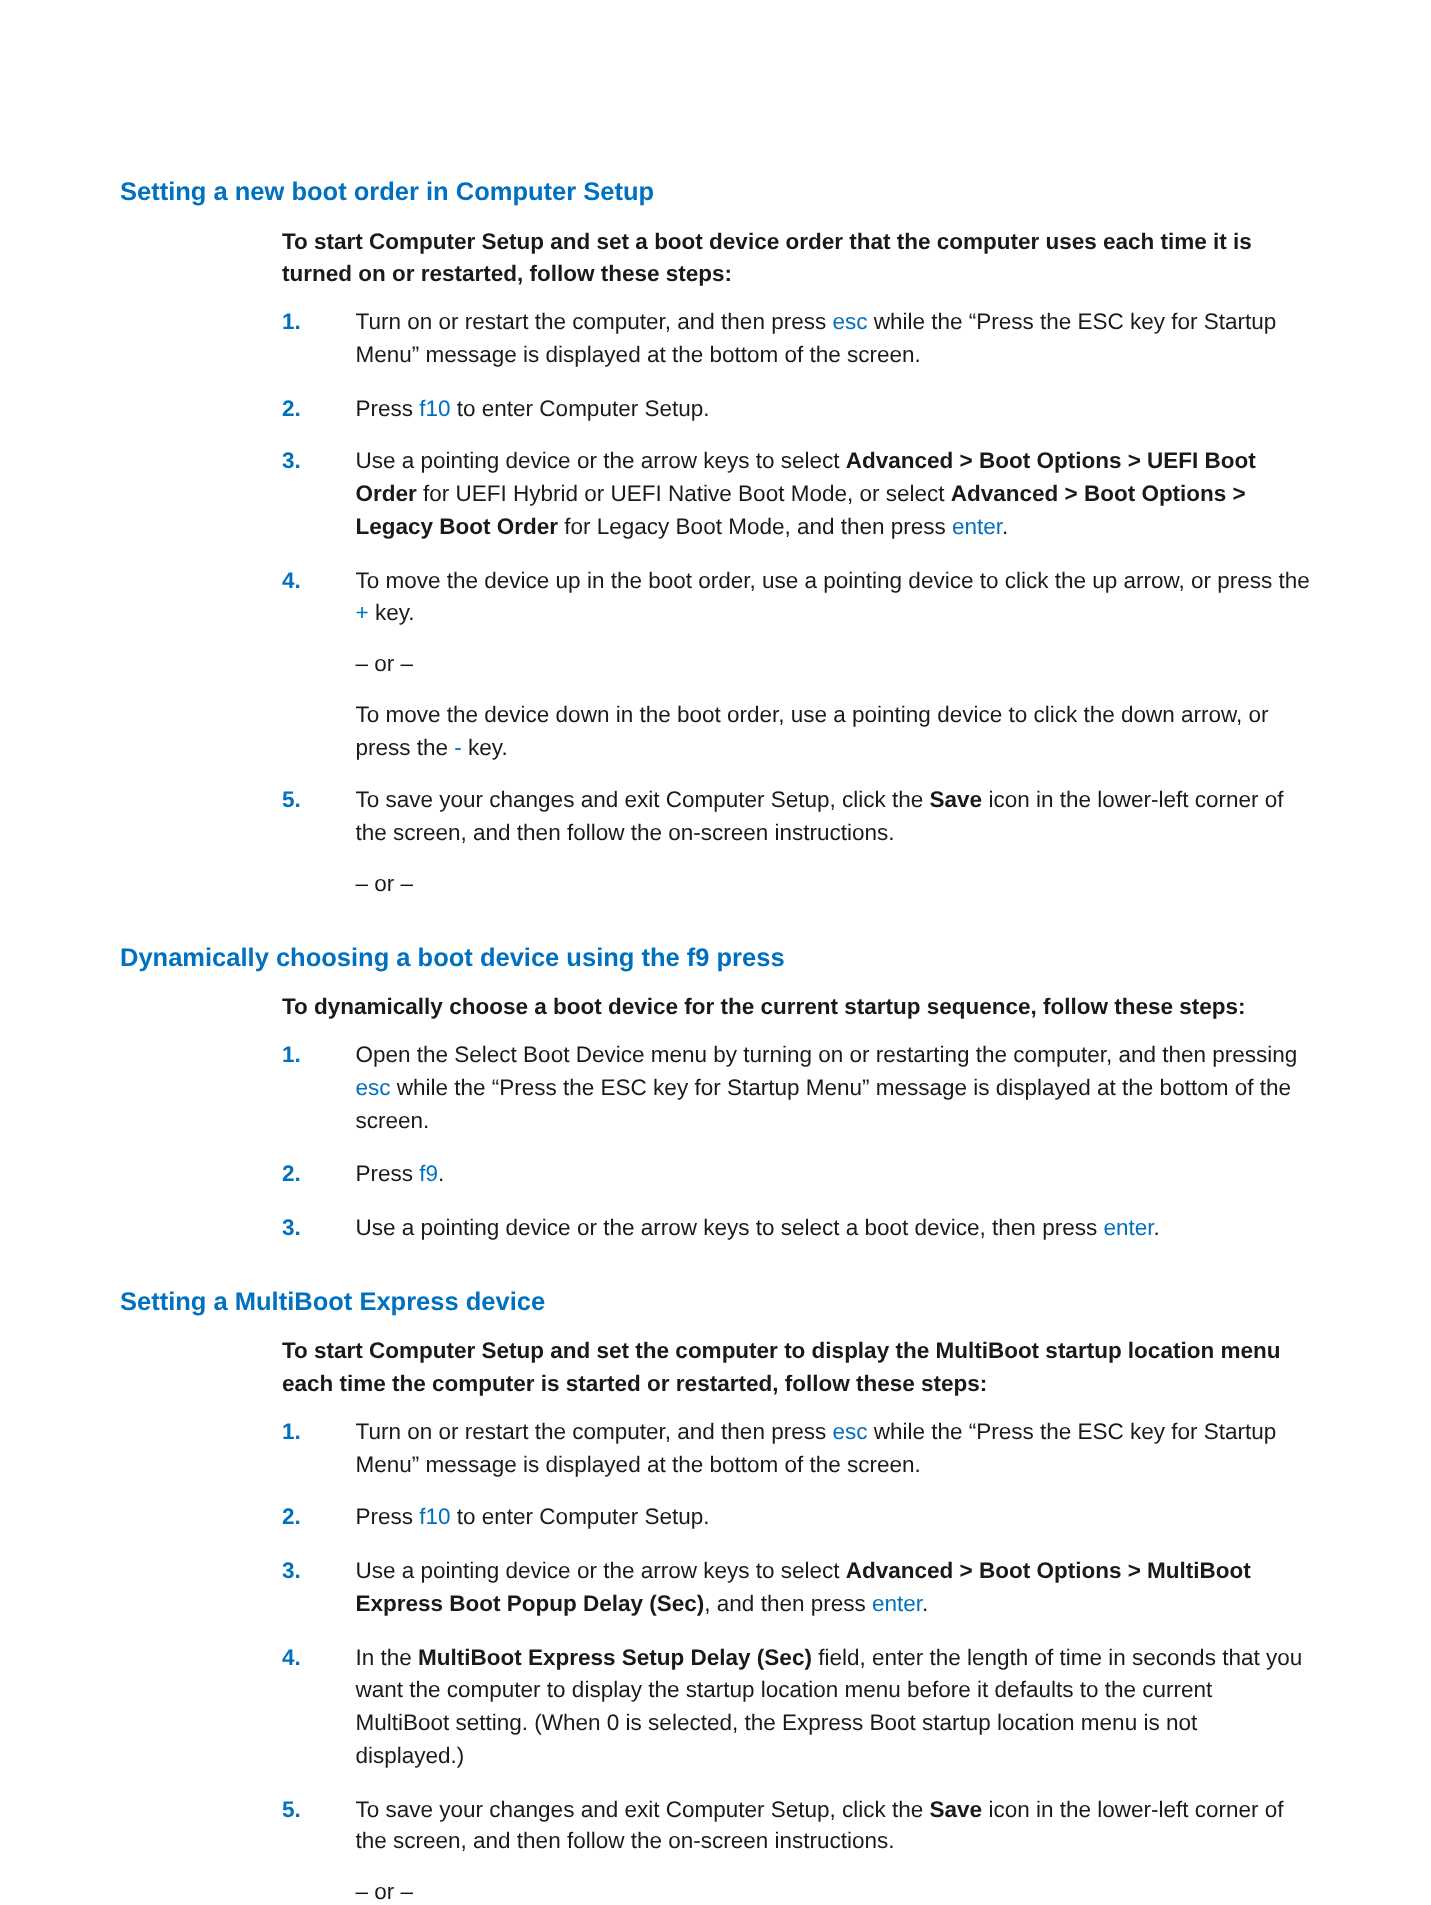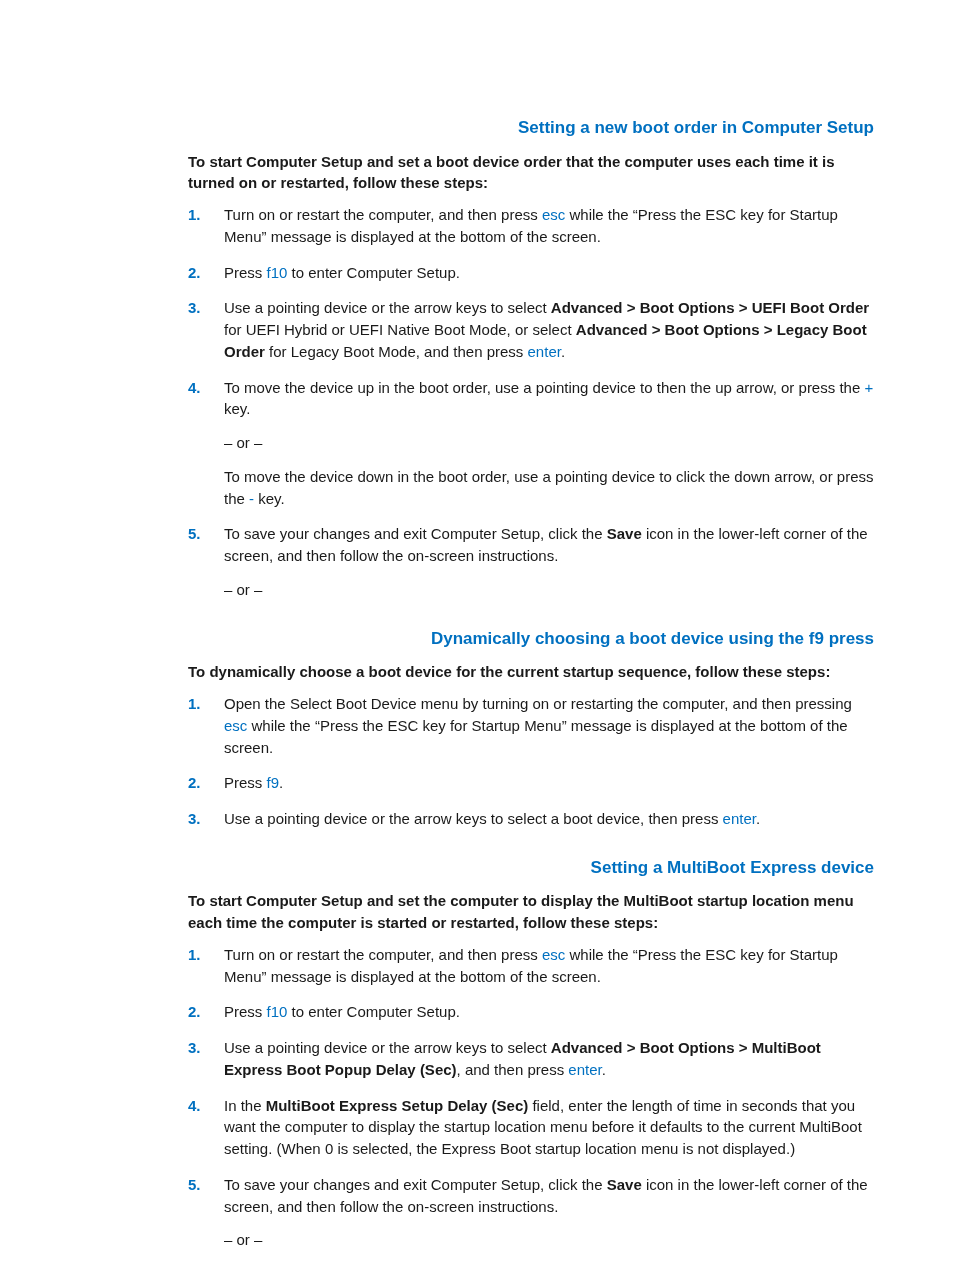--- a/index.html
+++ b/index.html
@@ -16,21 +16,20 @@
     min-height: 1270px;
     padding: 90px 80px 60px 80px;
     box-sizing: border-box;
     position: relative;
   }
   h2.section-title {
     color: #0070c0;
     font-weight: bold;
     font-size: 17px;
     margin: 26px 0 10px 0;
-    text-align: right;
   }
   .intro {
     margin: 10px 0 10px 108px;
     font-weight: bold;
   }
   ol.steps {
     list-style: none;
     margin: 6px 0 0 108px;
     padding: 0;
     counter-reset: step;
@@ -43,21 +42,21 @@
   }
   ol.steps > li::before {
     content: counter(step) ".";
     position: absolute;
     left: 0;
     top: 0;
     font-weight: bold;
     color: #0070c0;
   }
   ol.steps > li p {
-    margin: 0 0 12px 0;
+    margin: 0 0 12px 13px;
   }
   ol.steps > li p:last-child {
     margin-bottom: 0;
   }
   .key {
     color: #0070c0;
   }
   .bold {
     font-weight: bold;
   }
@@ -73,21 +72,21 @@
     <li>
       <p><span>Turn on or restart the computer, and then press </span><span class="key">esc</span><span> while the “Press the ESC key for Startup Menu” message is displayed at the bottom of the screen.</span></p>
     </li>
     <li>
       <p><span>Press </span><span class="key">f10</span><span> to enter Computer Setup.</span></p>
     </li>
     <li>
       <p><span>Use a pointing device or the arrow keys to select </span><span class="bold">Advanced &gt; Boot Options &gt; UEFI Boot Order</span><span> for UEFI Hybrid or UEFI Native Boot Mode, or select </span><span class="bold">Advanced &gt; Boot Options &gt; Legacy Boot Order</span><span> for Legacy Boot Mode, and then press </span><span class="key">enter</span><span>.</span></p>
     </li>
     <li>
-      <p><span>To move the device up in the boot order, use a pointing device to then the up arrow, or press the </span><span class="key">+</span><span> key.</span></p>
+      <p><span>To move the device up in the boot order, use a pointing device to click the up arrow, or press the </span><span class="key">+</span><span> key.</span></p>
       <p>– or –</p>
       <p><span>To move the device down in the boot order, use a pointing device to click the down arrow, or press the </span><span class="key">-</span><span> key.</span></p>
     </li>
     <li>
       <p><span>To save your changes and exit Computer Setup, click the </span><span class="bold">Save</span><span> icon in the lower-left corner of the screen, and then follow the on-screen instructions.</span></p>
       <p>– or –</p>
     </li>
   </ol>
 
   <h2 class="section-title">Dynamically choosing a boot device using the f9 press</h2>

